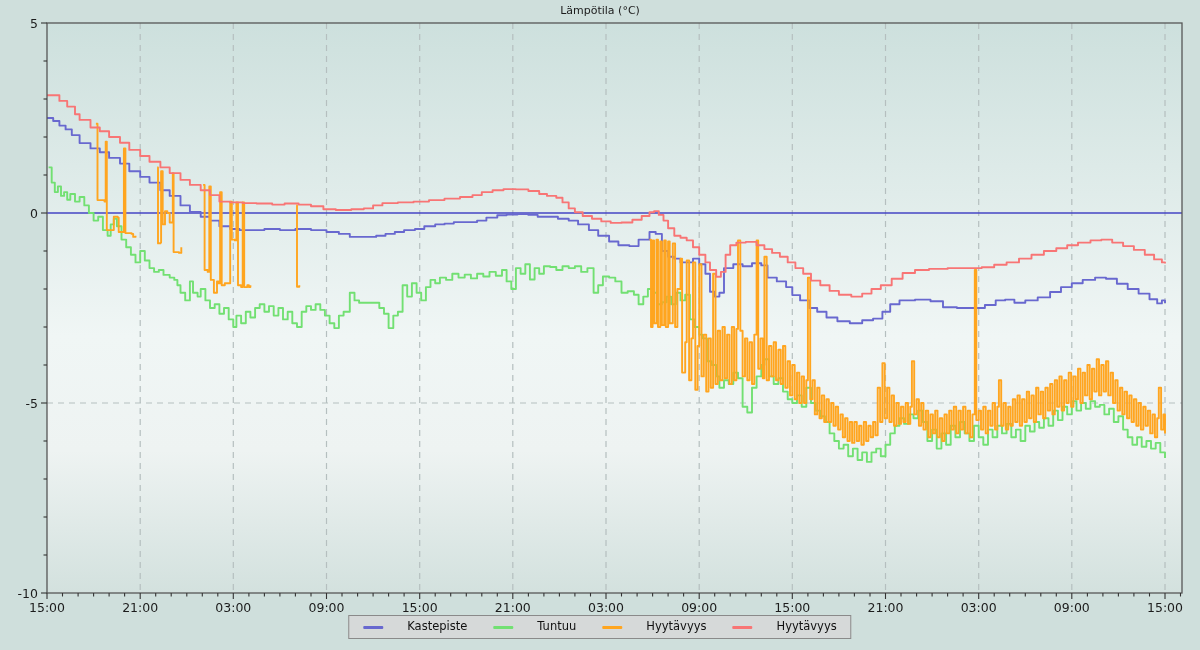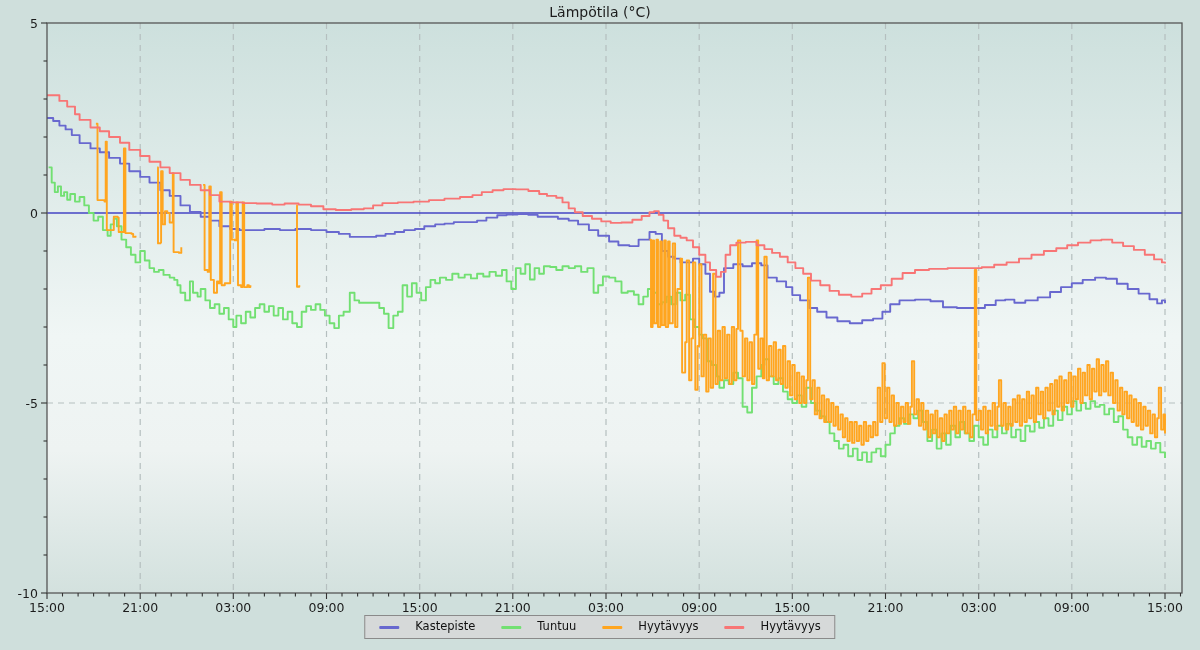--- a/index.html
+++ b/index.html
@@ -4,30 +4,30 @@
 <style>
   html,body{margin:0;padding:0;}
   body{
     width:1200px;height:650px;
     background:#cfdfdc;
     font-family:"DejaVu Sans","Liberation Sans",sans-serif;
     position:relative;overflow:hidden;
   }
   #chart-title{
     position:absolute;top:4px;left:0;width:1200px;
-    text-align:center;font-size:14px;color:#1c1c1c;
+    text-align:center;font-size:11px;color:#1c1c1c;
   }
   #chart-container{position:absolute;top:0;left:0;width:1200px;height:650px;}
   #legend{
     position:absolute;top:615px;left:50%;transform:translateX(-50%);
     display:flex;align-items:center;gap:26px;
     background:#d6d9d9;border:1px solid #8a8a8a;
     padding:3px 14px;height:16px;
   }
-  .legend-item{display:flex;align-items:center;gap:16px;}
+  .legend-item{display:flex;align-items:center;gap:24px;}
   .legend-swatch{width:20px;height:3px;border-radius:1px;display:inline-block;}
   .legend-label{font-size:11.5px;color:#111;line-height:1;}
 </style>
 </head>
 <body>
 
 <div id="chart-container"><svg width="1200" height="650" viewBox="0 0 1200 650">
       <defs>
         <linearGradient id="plotbg" x1="0" y1="0" x2="0" y2="1">
         <stop offset="0" stop-color="#cde0dd"></stop>

